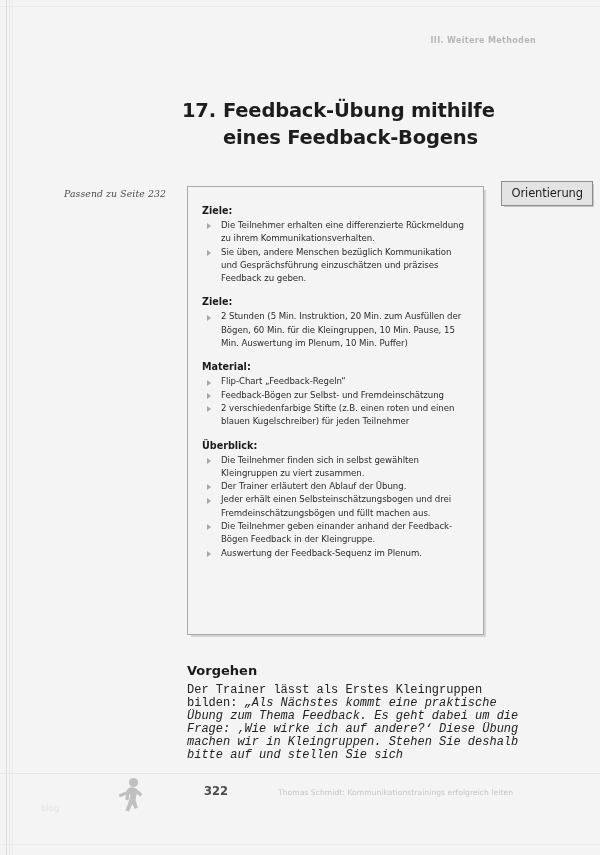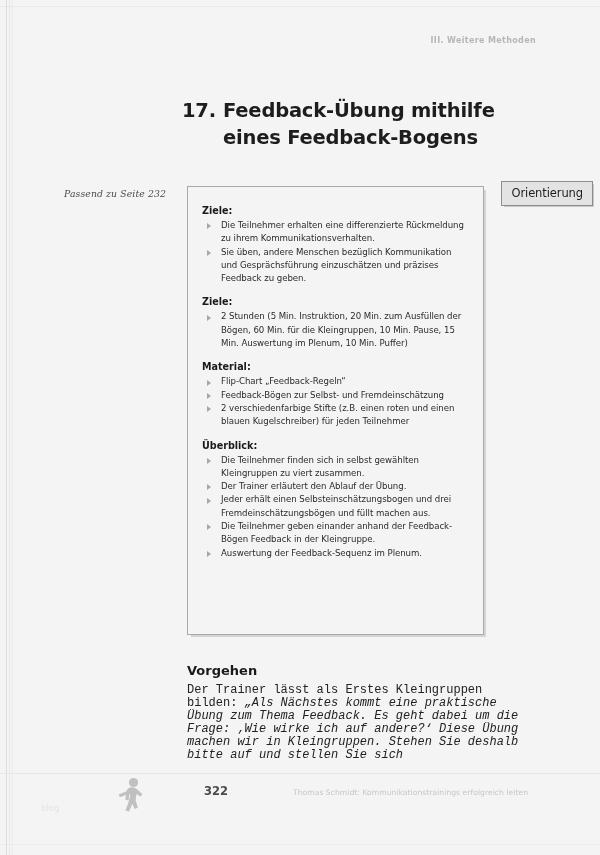--- a/index.html
+++ b/index.html
@@ -211,21 +211,21 @@
     left: 166px;
     top: 784px;
     font-family: "DejaVu Sans", sans-serif;
     font-weight: 700;
     font-size: 11.5px;
     color: #4b4b4b;
     margin-left: 38px;
   }
   #footer-credit {
     position: absolute;
-    left: 293px;
+    left: 278px;
     top: 788px;
     font-family: "DejaVu Sans", sans-serif;
     font-size: 7.6px;
     color: #c6c6c6;
     letter-spacing: 0.05px;
     white-space: nowrap;
   }
   #watermark {
     position: absolute;
     left: 41px;

